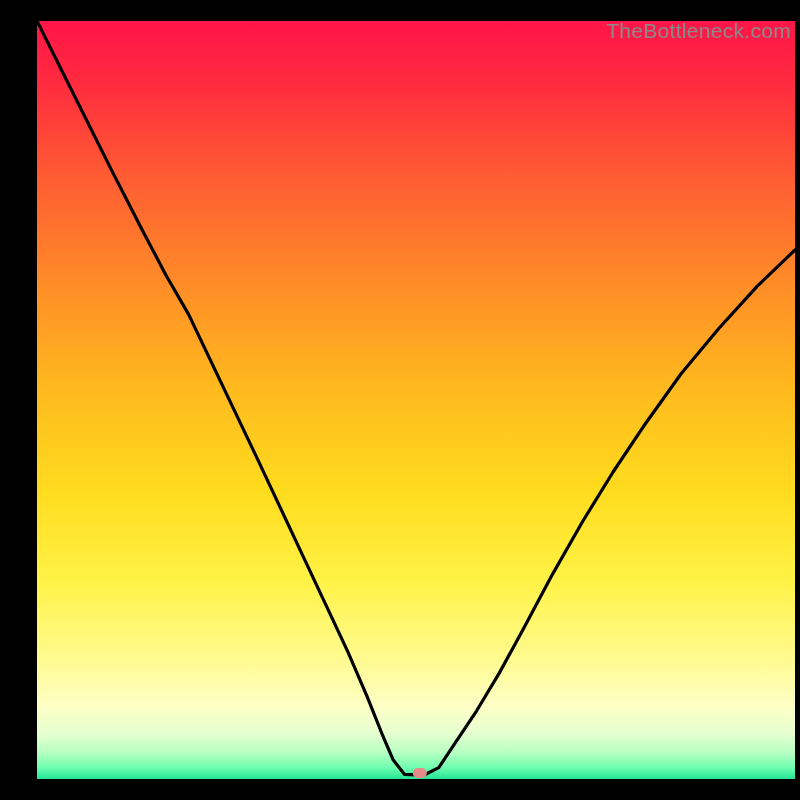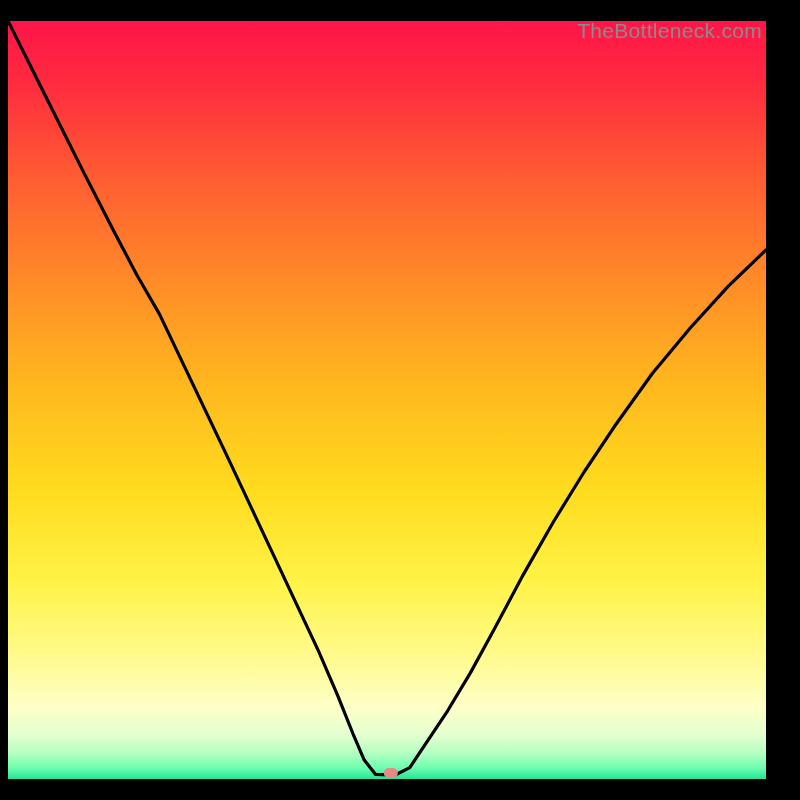--- a/index.html
+++ b/index.html
@@ -5,21 +5,21 @@
   html, body {
     margin: 0;
     padding: 0;
     width: 800px;
     height: 800px;
     background: #000;
     overflow: hidden;
   }
   .frame {
     position: absolute;
-    left: 8px;
+    left: 37px;
     top: 21px;
     width: 758px;
     height: 550px;
   }
   .plot-area {
     position: absolute;
     left: 0;
     top: 0;
     width: 758px;
     height: 758px;

